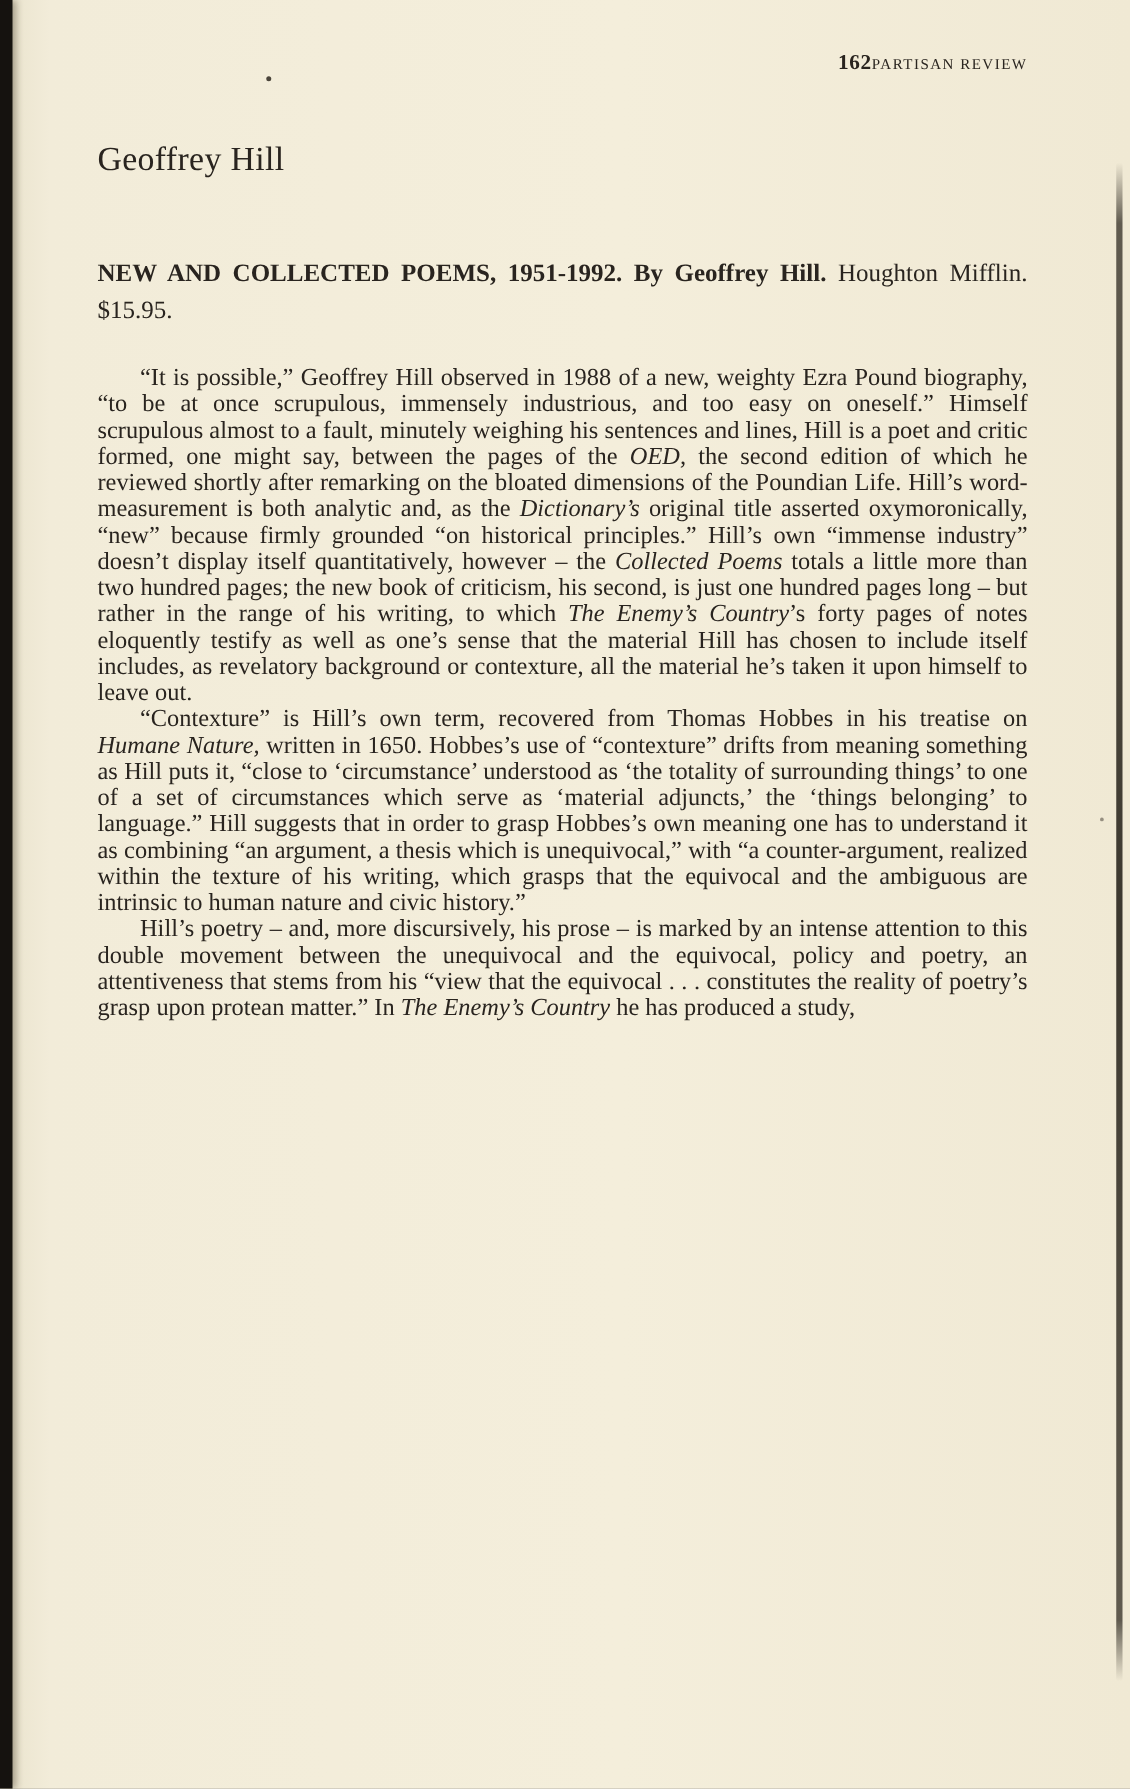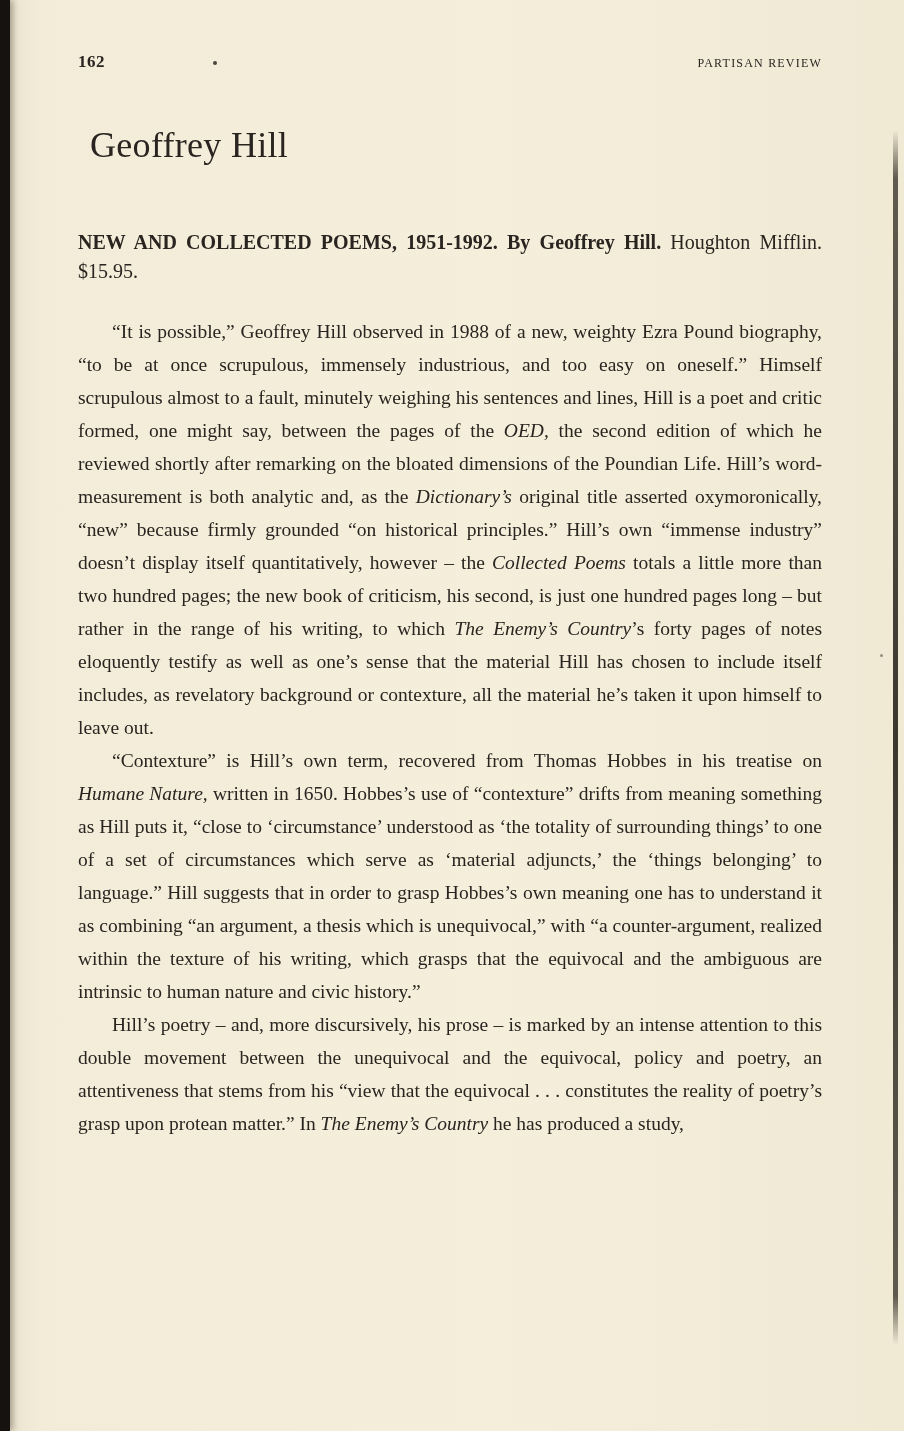--- a/index.html
+++ b/index.html
@@ -40,55 +40,55 @@
   .speck-a { left: 213px; top: 61px; width: 4px; height: 4px; }
   .speck-b { left: 880px; top: 654px; width: 3px; height: 3px; opacity: 0.55; }
 
   .column {
     position: absolute;
     left: 78px; top: 0;
     width: 744px;
   }
 
   .header-row {
-    padding-top: 52px;
+    padding-top: 40px;
     display: flex;
-    justify-content: space-between;
+    justify-content: flex-end;
     align-items: baseline;
   }
   .page-number {
     font-size: 17px;
     font-weight: bold;
     letter-spacing: 0.5px;
   }
   .journal-title {
     font-size: 12px;
     letter-spacing: 1.2px;
   }
 
   .author-heading {
-    margin: 52px 0 0 12px;
-    font-size: 36px;
+    margin: 52px 0 0 0;
+    font-size: 27px;
     font-weight: normal;
     letter-spacing: 0.3px;
   }
 
   .citations { margin-top: 62px; }
   .citation {
     margin: 0;
     font-size: 20px;
     line-height: 28.5px;
     text-align: justify;
   }
 
   .review-body { margin-top: 30px; }
   .body-par {
     margin: 0;
     font-size: 19.5px;
-    line-height: 33px;
+    line-height: 21px;
     text-align: justify;
     text-indent: 34px;
   }
 </style>
 </head>
 <body>
 
 <div class="page">
 
   <div class="left-edge"></div>

